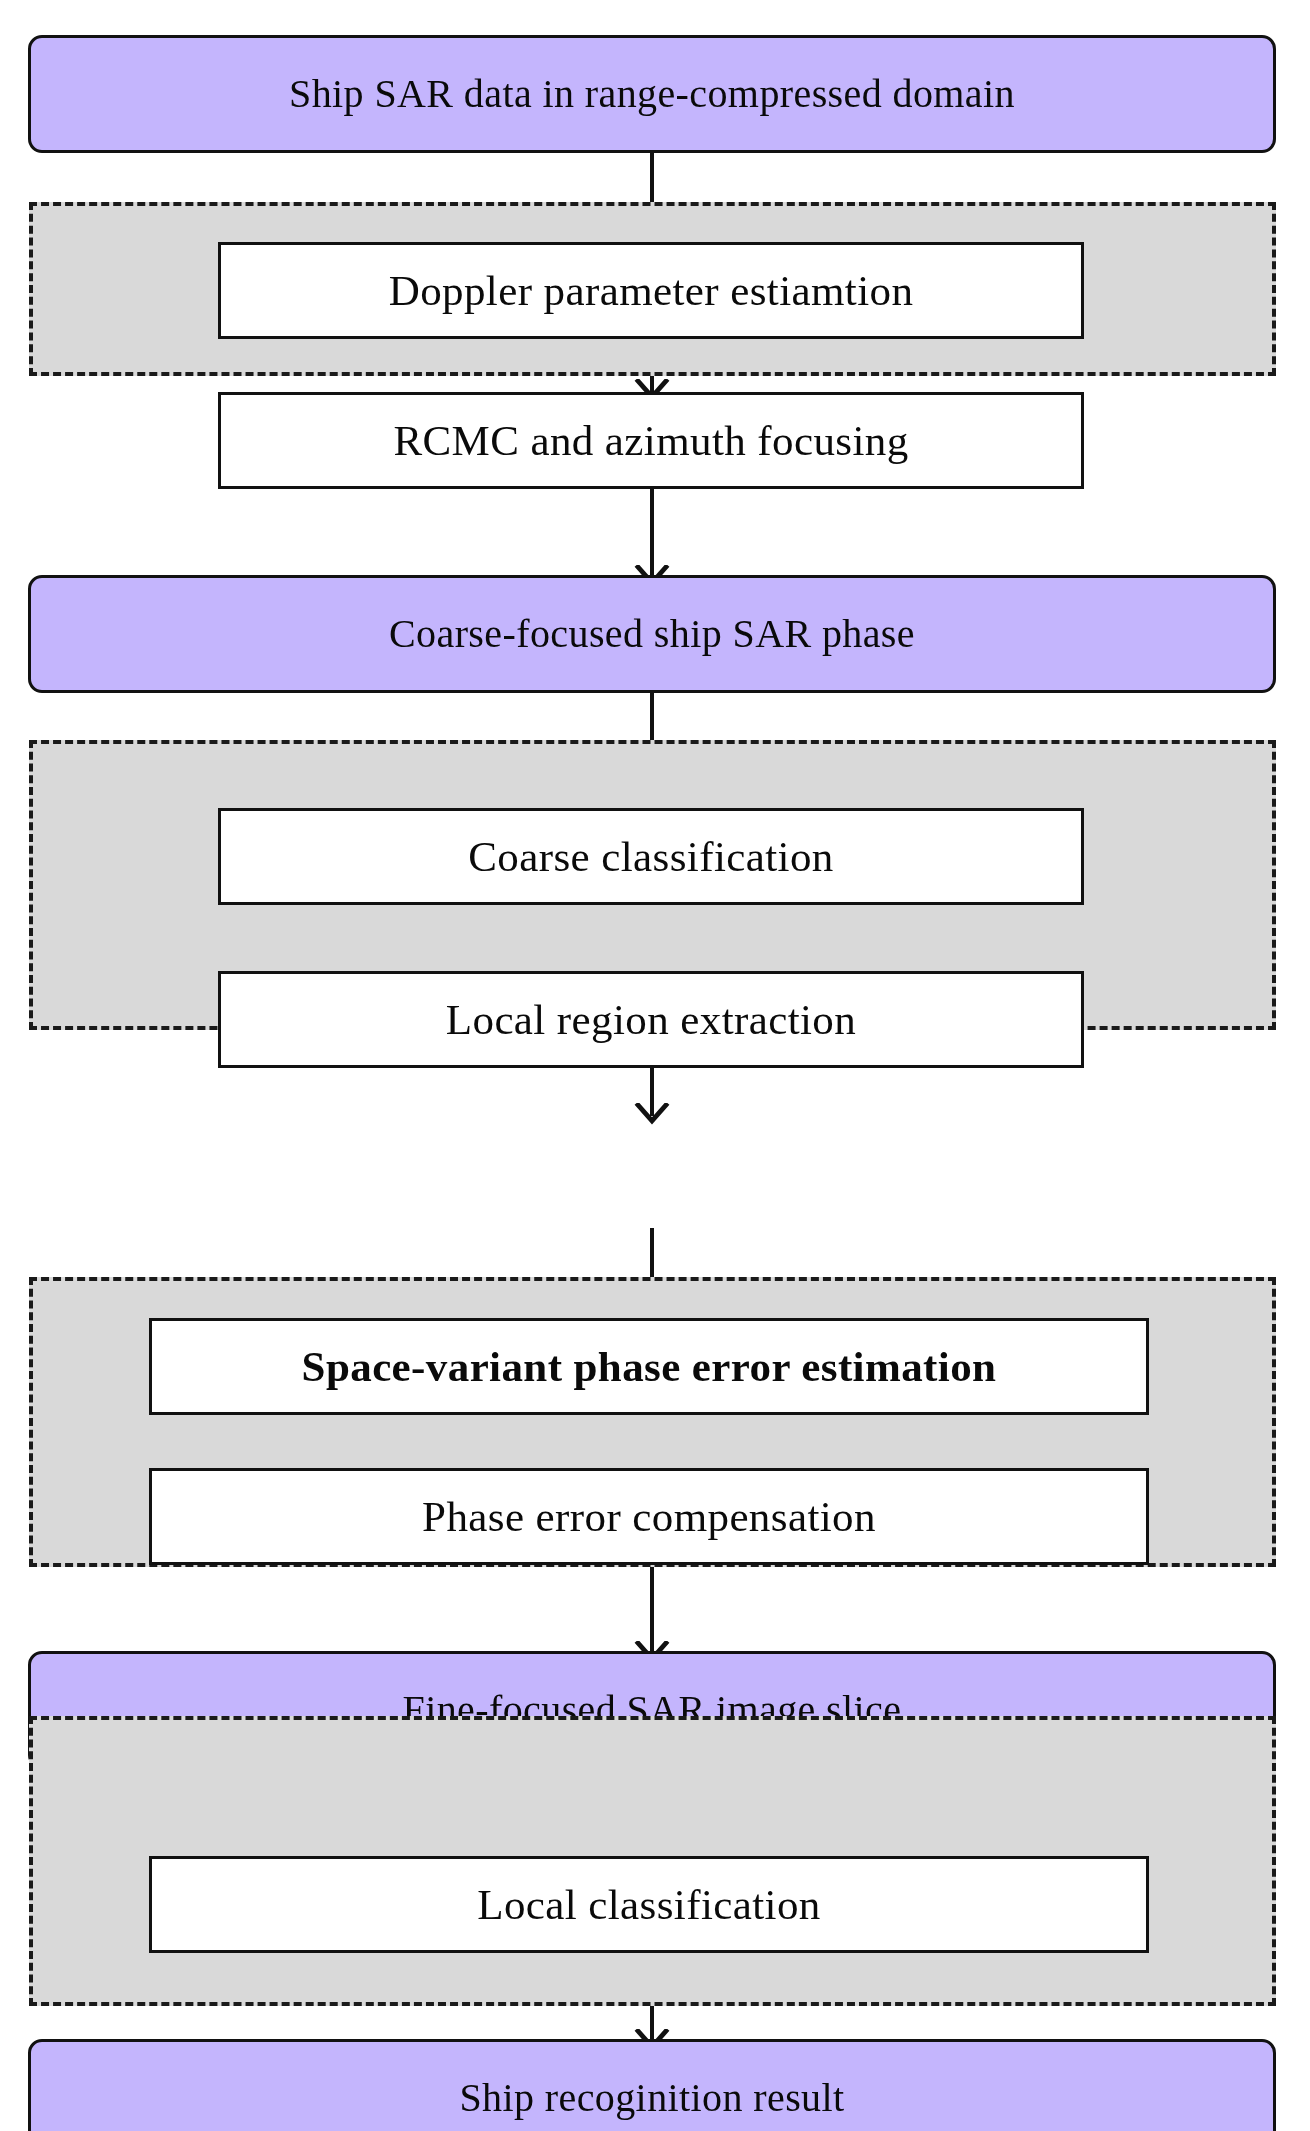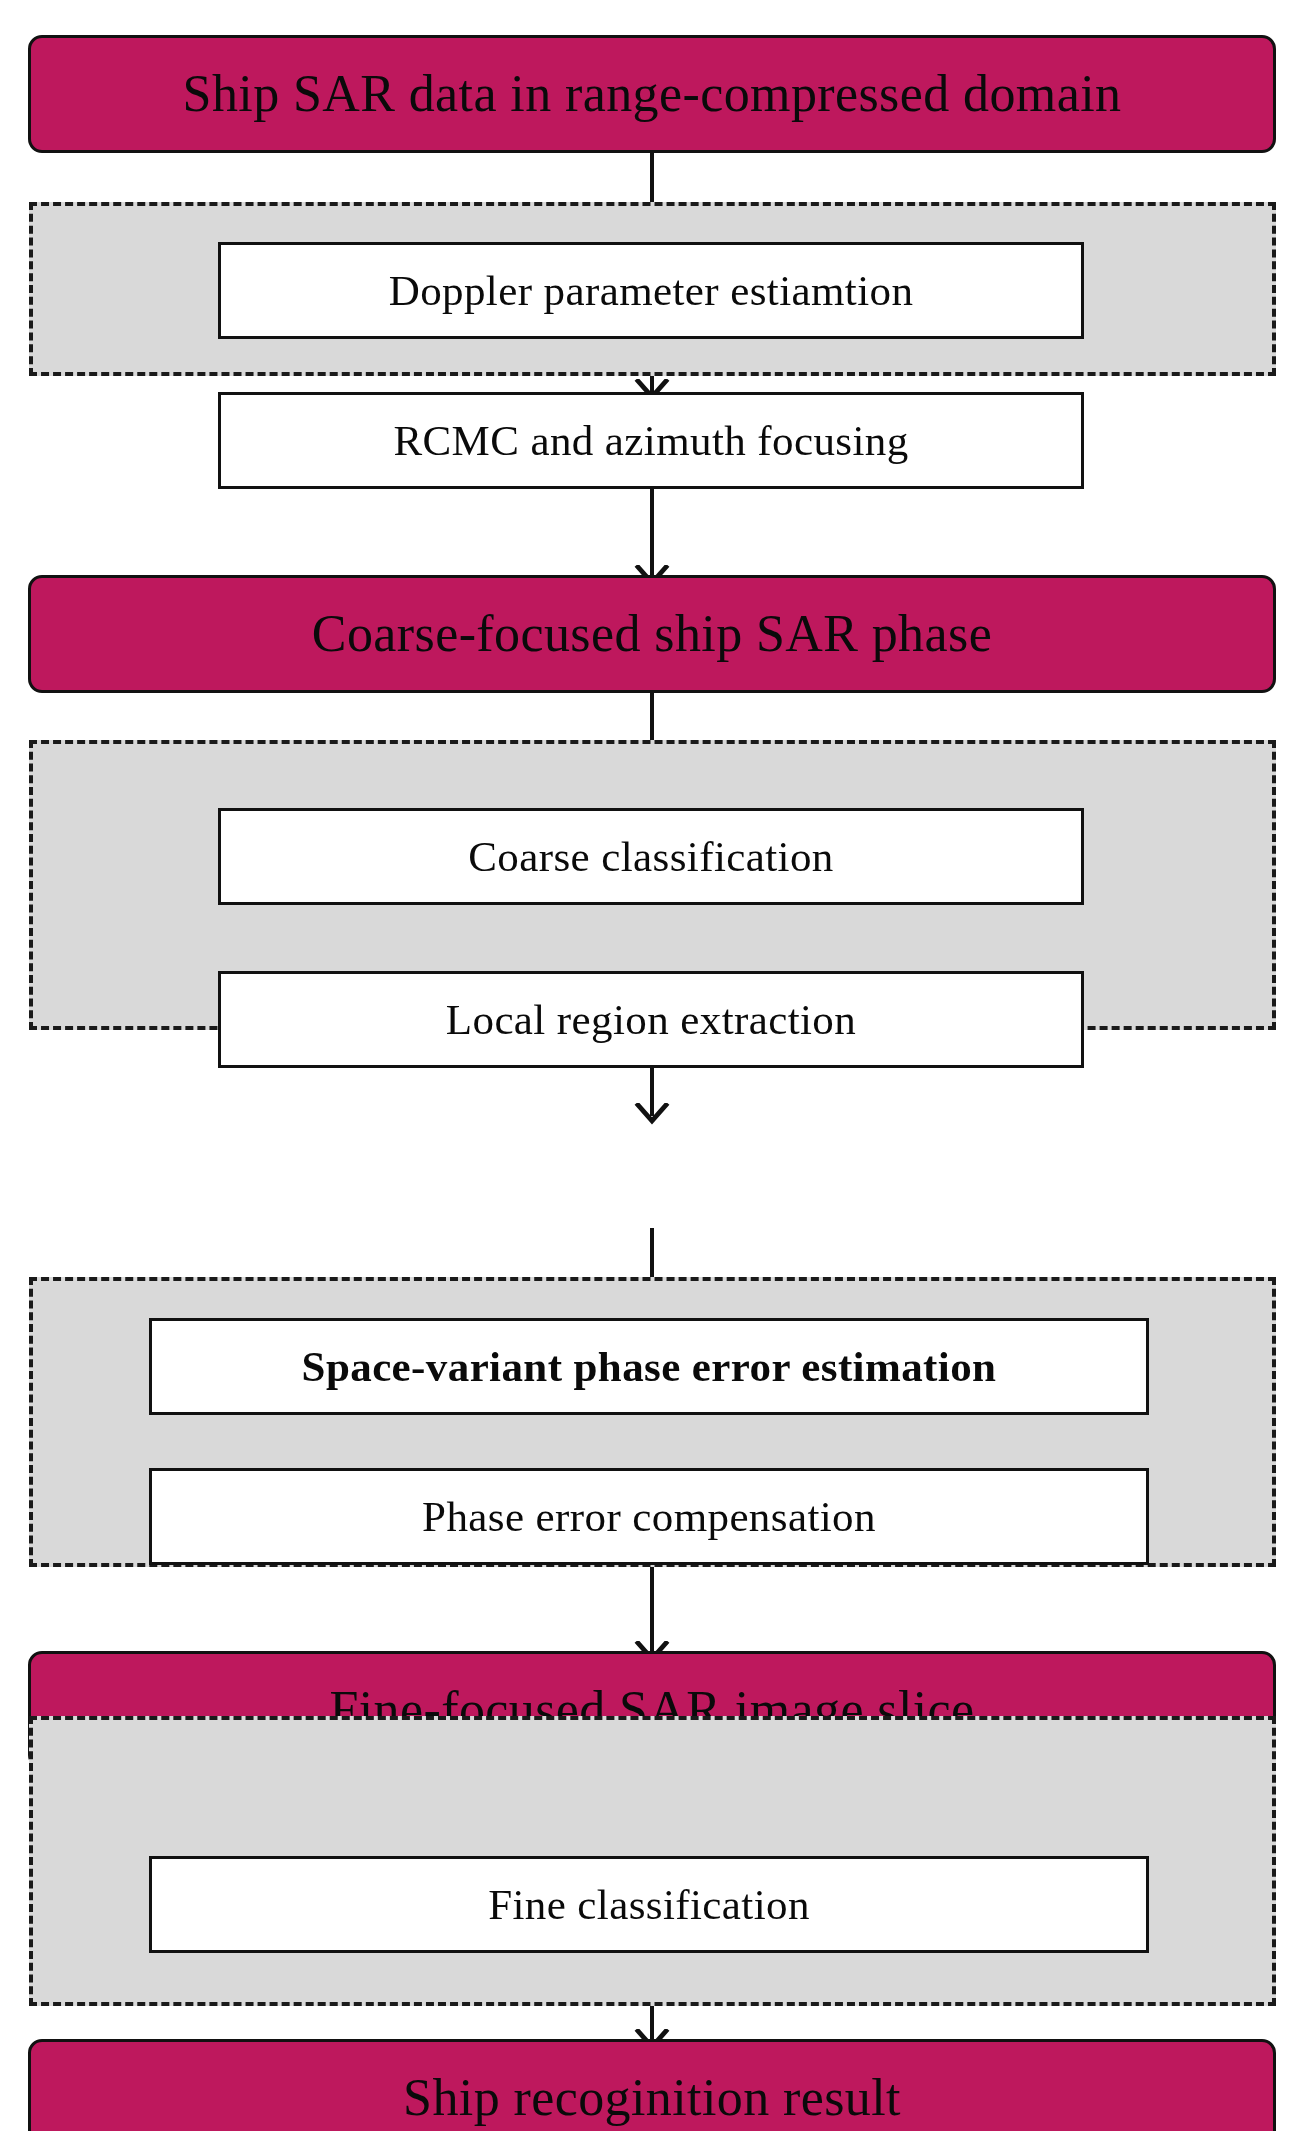--- a/index.html
+++ b/index.html
@@ -15,29 +15,29 @@
     width: 1310px;
     height: 2131px;
     background: #ffffff;
     overflow: hidden;
   }
 
   
   .round-box {
     position: absolute;
     box-sizing: border-box;
-    background: #be185d;
+    background: #c4b5fd;
     border: 3px solid #111111;
     border-radius: 14px;
     display: flex;
     align-items: center;
     justify-content: center;
     text-align: center;
     color: #0a0a0a;
-    font-size: 52px;
+    font-size: 40px;
     line-height: 1.1;
     letter-spacing: 0.4px;
     white-space: pre;
   }
 
   
   .group-box {
     position: absolute;
     box-sizing: border-box;
     background: #d9d9d9;
@@ -119,17 +119,17 @@
   <div class="proc-box" style="left:218px; top:971px; width:866px; height:97px;">Local region extraction</div>
 
 
   <div class="group-box" style="left:29px; top:1277px; width:1247px; height:290px;"></div>
   <div class="proc-box" style="left:149px; top:1318px; width:1000px; height:97px;font-weight:bold;">Space-variant phase error estimation</div>
   <div class="proc-box" style="left:149px; top:1468px; width:1000px; height:97px;">Phase error compensation</div>
 
   <div class="round-box" style="left:28px; top:1651px; width:1248px; height:118px;">Fine-focused SAR image slice</div>
 
   <div class="group-box" style="left:29px; top:1716px; width:1247px; height:290px;"></div>
-  <div class="proc-box" style="left:149px; top:1856px; width:1000px; height:97px;">Fine classification</div>
+  <div class="proc-box" style="left:149px; top:1856px; width:1000px; height:97px;">Local classification</div>
 
   <div class="round-box" style="left:28px; top:2039px; width:1248px; height:118px;">Ship recoginition result</div>
 
 </div>
 
 </body></html>

